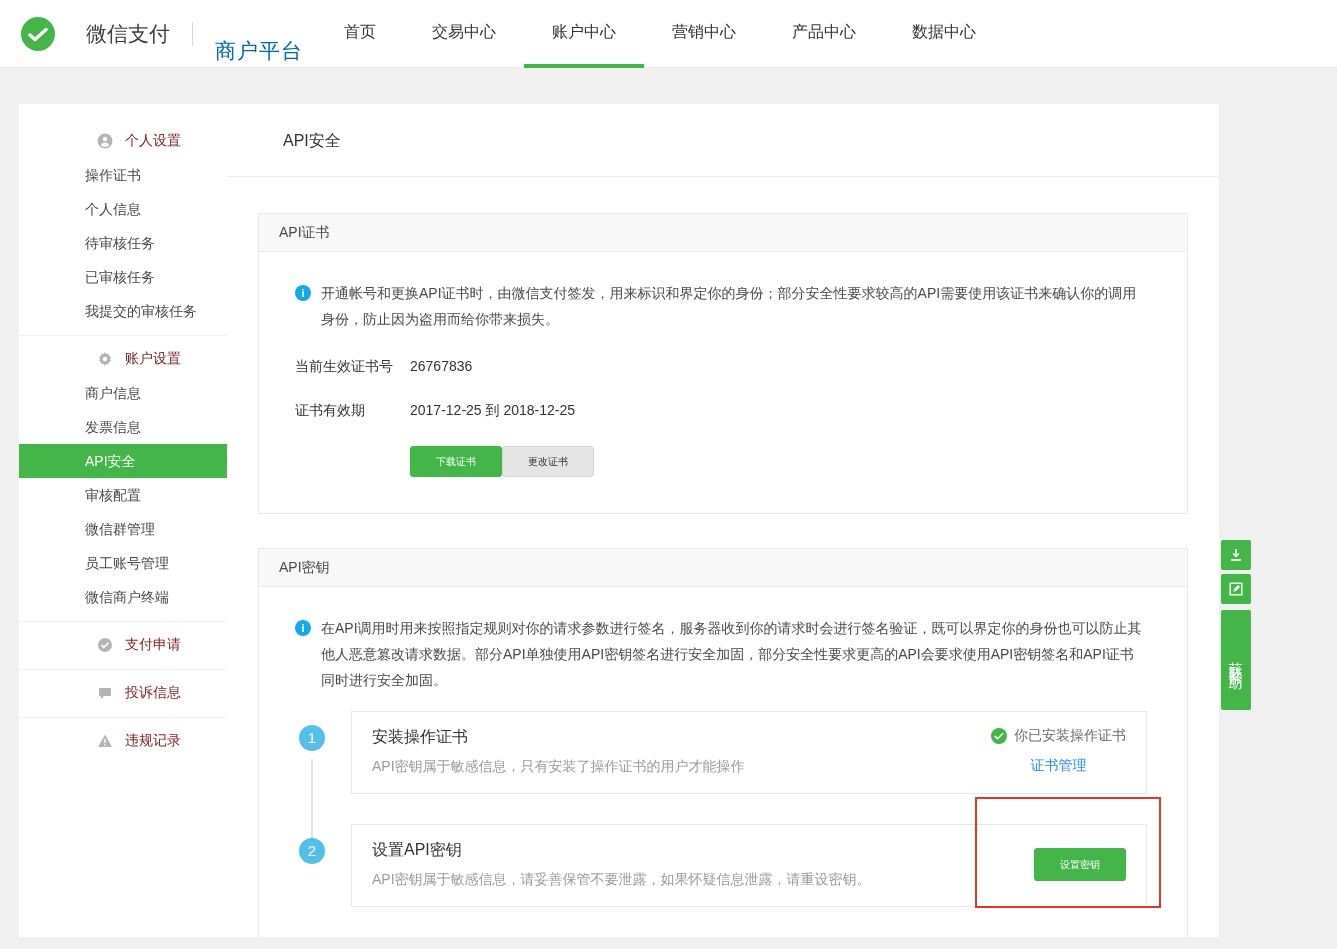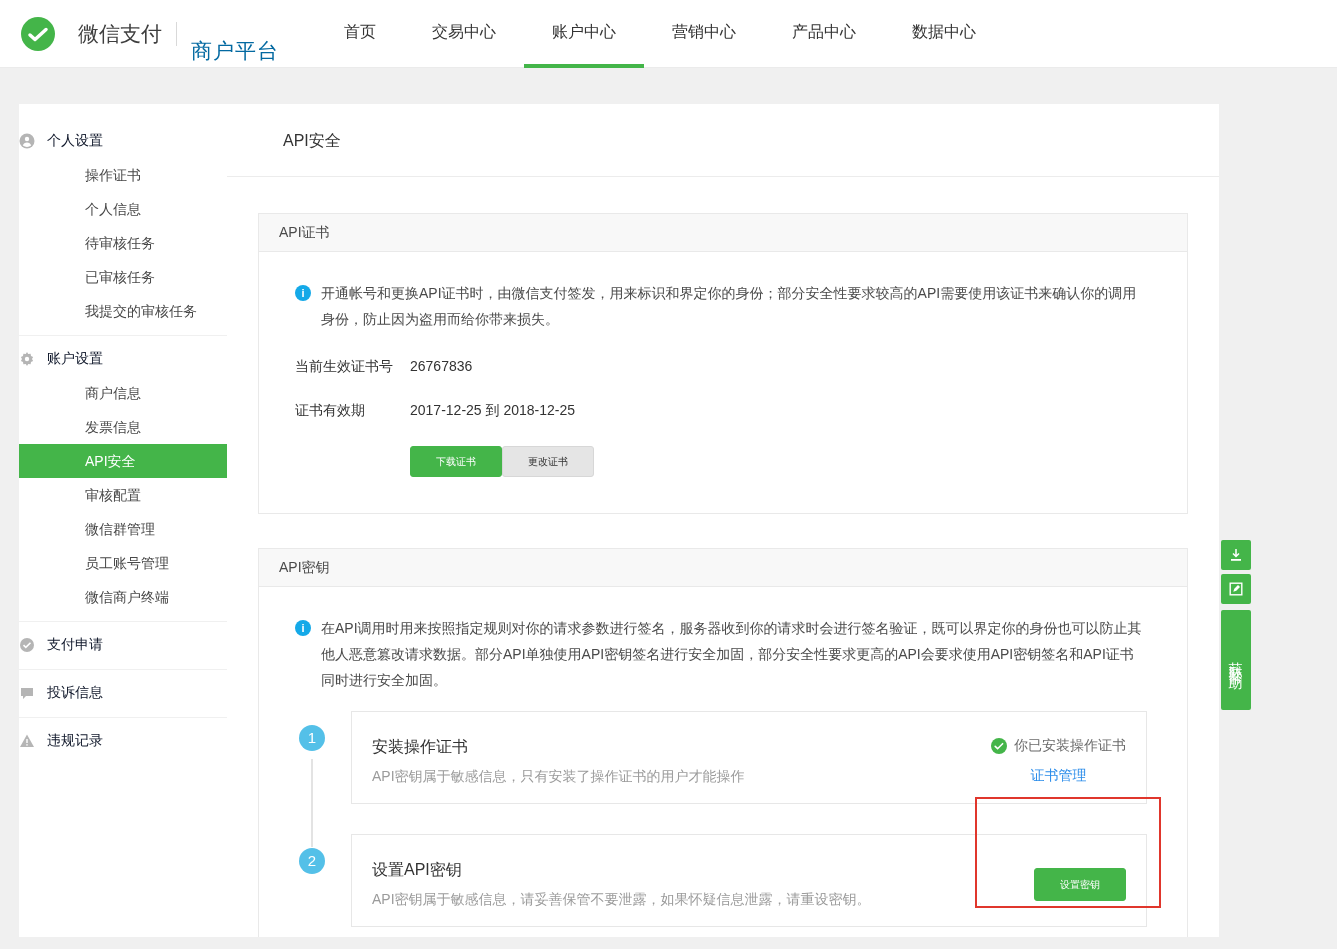--- a/index.html
+++ b/index.html
@@ -1,34 +1,34 @@
 <!DOCTYPE html>
 <html><head>
 <meta charset="utf-8">
 <style>
   * { margin:0; padding:0; box-sizing:border-box; }
   body { font-family:"Liberation Sans", sans-serif; }
   .page { position:relative; width:1337px; height:949px; background:#f0f0f0; overflow:hidden; }
 
   
   .header { position:absolute; top:0; left:0; width:1337px; height:68px; background:#fff; border-bottom:1px solid #ebebeb; z-index:5; }
-  .brand { position:absolute; left:20px; top:0; height:68px; display:flex; align-items:center; }
+  .brand { position:absolute; left:20px; top:0; height:68px; display:flex; align-items:center;gap:8px; }
   .brand-name { font-size:21px; color:#3e3e3e; margin-left:10px; }
   .brand-divider { width:1px; height:24px; background:#d9d9d9; margin:0 14px; }
   .brand-sub { font-size:21px; color:#0369a1; letter-spacing:1px;margin-top:34px; }
   .nav { position:absolute; left:316px; top:0; height:68px; display:flex; }
   .nav-item { height:68px; line-height:64px; padding:0 28px; font-size:16px; color:#333; cursor:pointer; border-bottom:4px solid transparent; }
   .nav-item.active { border-bottom-color:#43b549; }
 
   
   .sidebar { position:absolute; left:19px; top:104px; width:208px; height:833px; background:#fff; }
   .side-group { padding:6px 0 7px; }
   .side-group + .side-group { border-top:1px solid #f0f0f0; }
   .side-group.first { padding-top:20px; }
-  .group-head { height:34px; display:flex; align-items:center; color:#0f172a; font-size:14px; cursor:pointer; }
+  .group-head { height:34px; display:flex; align-items:center; padding-left:32px; color:#7f1d1d; font-size:14px; cursor:pointer;justify-content:center; }
   .gicon { width:16px; height:16px; margin-right:12px; display:inline-flex; }
   .side-item { height:34px; line-height:34px; padding-left:66px; font-size:14px; color:#484848; cursor:pointer; white-space:nowrap; }
   .side-item.active { background:#44b549; color:#fff; }
 
   
   .main { position:absolute; left:227px; top:104px; width:992px; height:833px; background:#fff; overflow:hidden; }
   .page-title { height:73px; line-height:73px; padding-left:56px; font-size:16px; color:#333; border-bottom:1px solid #ececec; }
   .sections { padding:36px 31px 0; }
   .section-box { border:1px solid #e9e9e9; margin-bottom:34px; }
   .section-head { height:38px; line-height:37px; background:#f8f8f8; border-bottom:1px solid #e9e9e9; padding-left:20px; font-size:14px; color:#4a4a4a; }
@@ -47,21 +47,21 @@
   .btn-green { background:#44b549; color:#fff; border-color:#44b549; }
   .btn-plain { background:#e5e5e5; color:#333; border-color:#d7d7d7; }
 
   
   .steps { margin-top:18px; }
   .step { display:flex; margin-top:30px; }
   .step.one { margin-top:0; }
   .step-rail { flex:0 0 56px; position:relative; }
   .step-circle { width:26px; height:26px; border-radius:50%; background:#54c0e8; color:#fff; font-size:15px; text-align:center; line-height:26px; margin:14px 0 0 4px; }
   .step-line { position:absolute; left:16px; top:48px; height:88px; width:2px; background:#e3e3e3; }
-  .step-box { flex:1; border:1px solid #e7e7e7; padding:25px 20px 17px; display:flex; justify-content:space-between; }
+  .step-box { flex:1; border:1px solid #e7e7e7; padding:15px 20px 17px; display:flex; justify-content:space-between; }
   .step-title { font-size:16px; color:#333; }
   .step-desc { font-size:14px; color:#9b9b9b; margin-top:10px; }
   .step-right { text-align:center; }
   .status-line { display:flex; align-items:center; justify-content:flex-end; font-size:14px; color:#6b6b6b; }
   .check-icon { width:16px; height:16px; margin-right:7px; display:inline-flex; }
   .link { font-size:14px; color:#2a8cea; margin-top:12px; display:inline-block; cursor:pointer; }
   .setkey-btn { align-self:center; }
 
   
   .annotation { position:absolute; left:975px; top:797px; width:186px; height:111px; border:2px solid #e0362c; z-index:20; pointer-events:none; }

